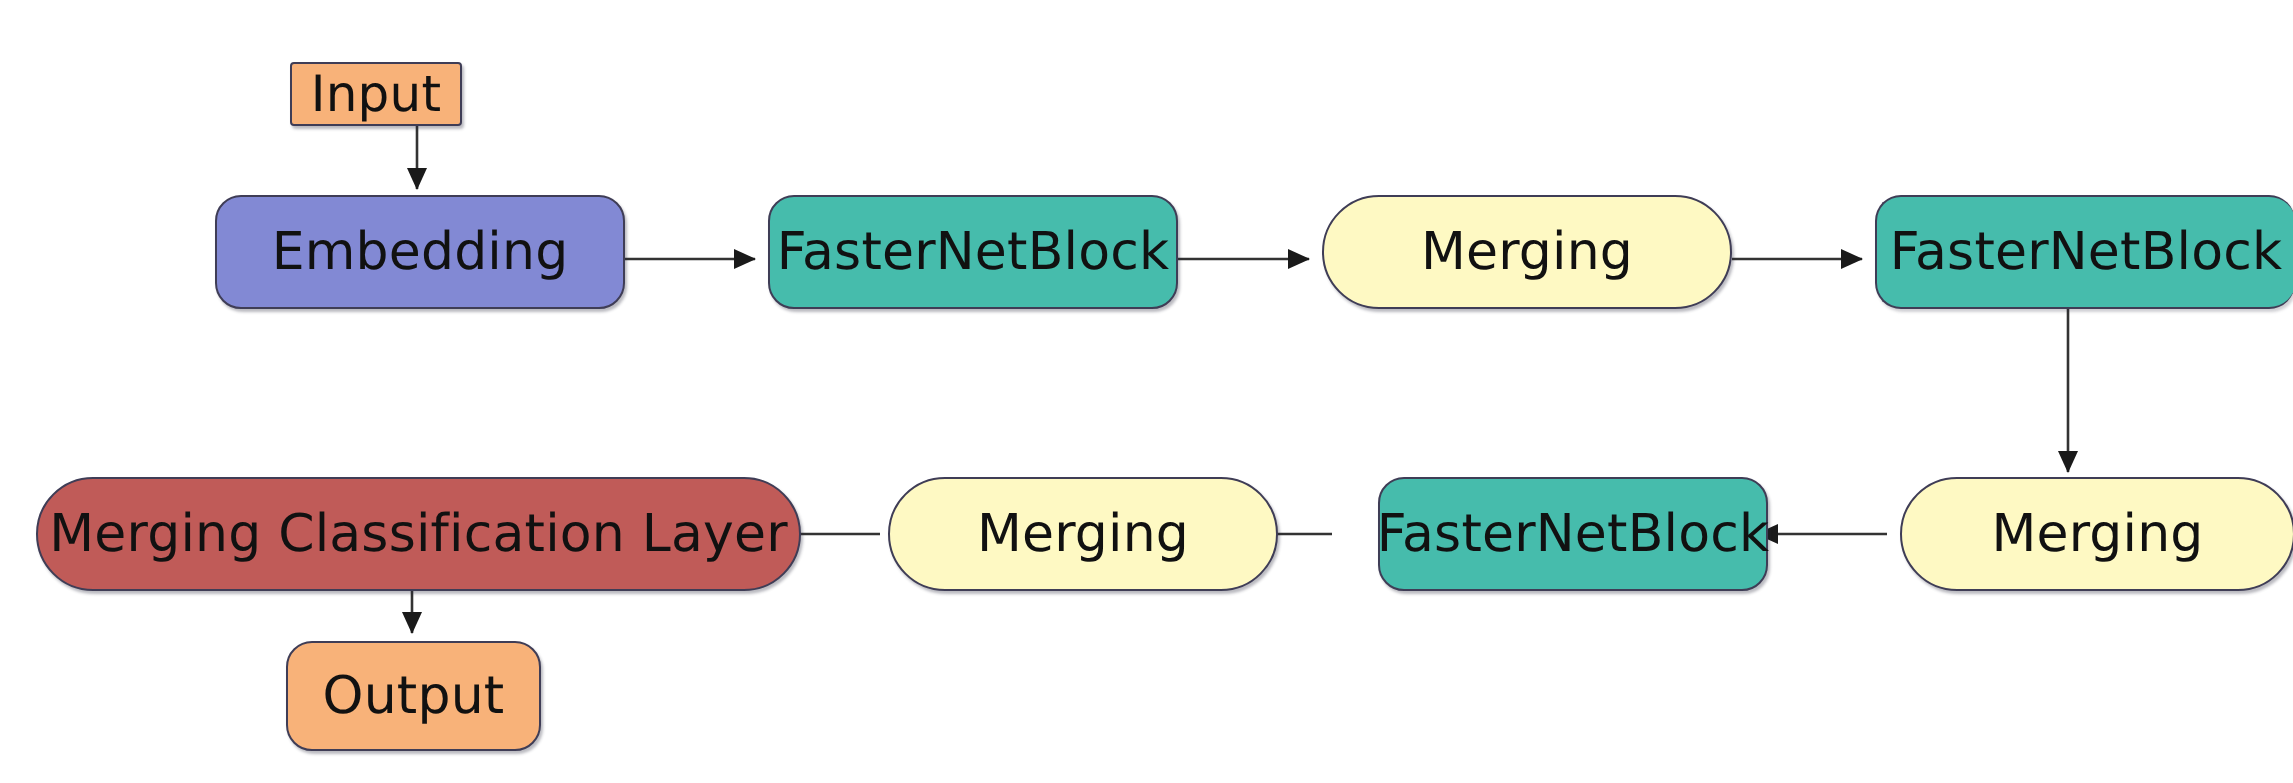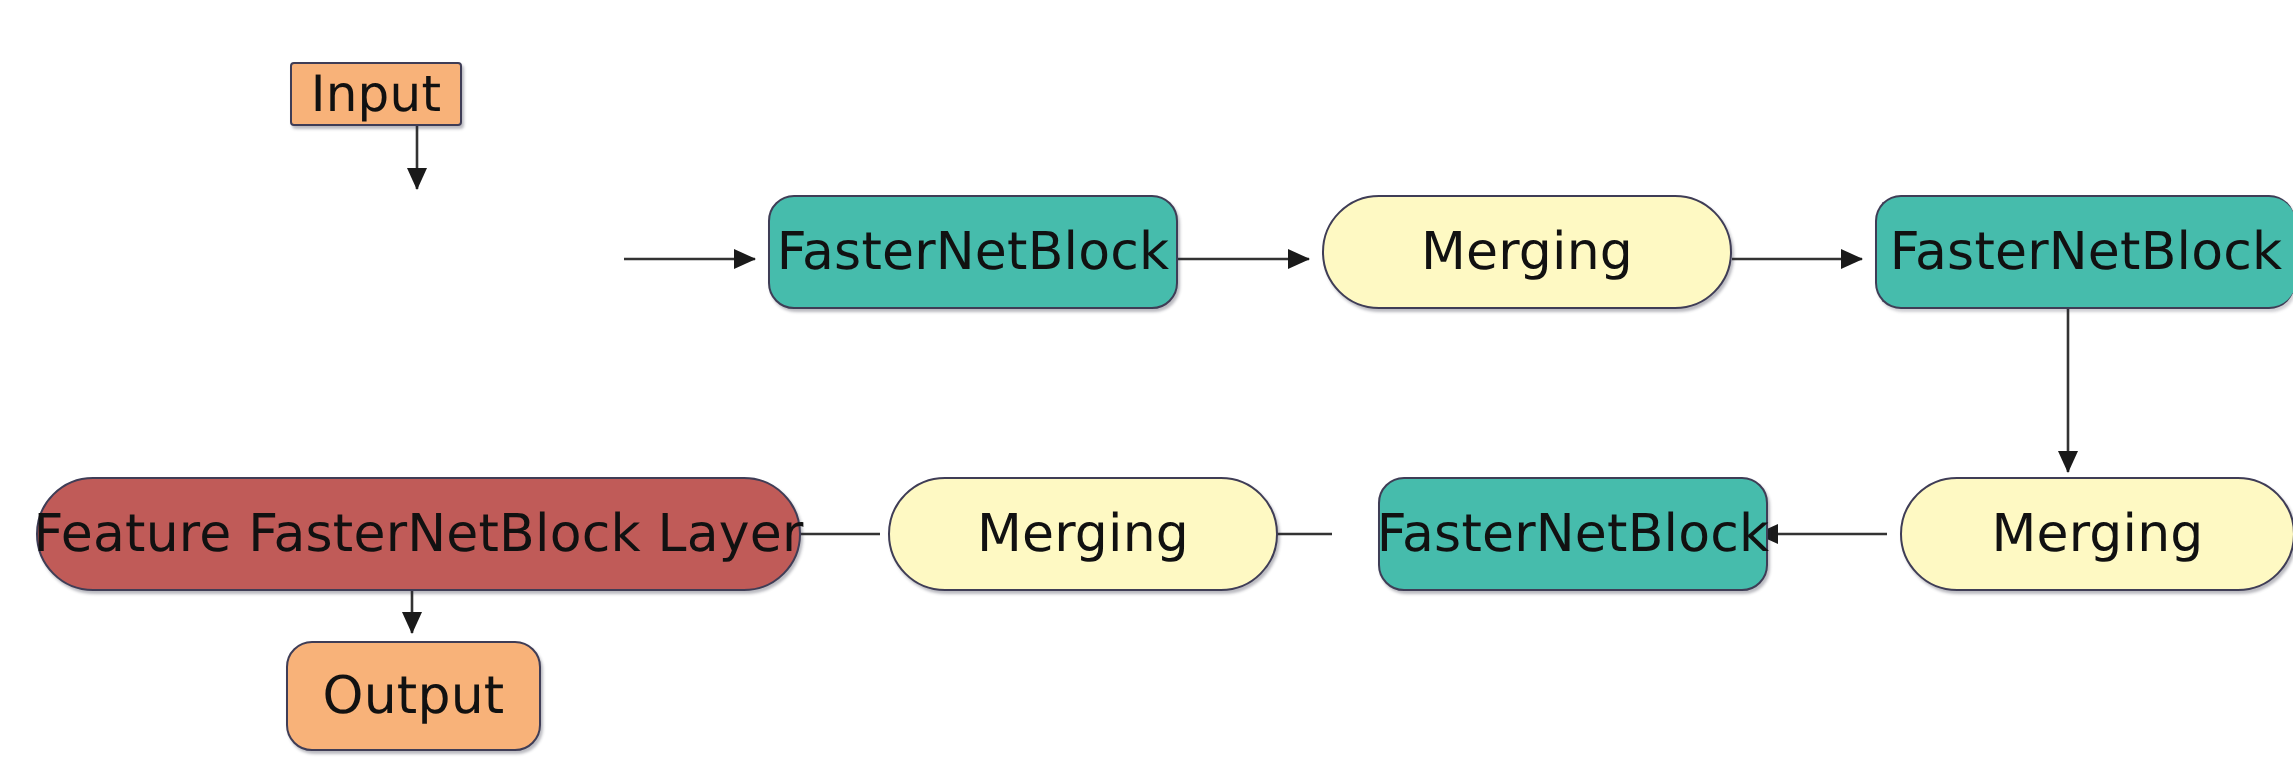--- a/index.html
+++ b/index.html
@@ -98,20 +98,23 @@
 
     <line x1="880" y1="534" x2="750" y2="534" stroke="#333333" stroke-width="2.6" marker-end="url(#arrowhead)"></line>
 
     <line x1="412" y1="585" x2="412" y2="633" stroke="#333333" stroke-width="2.6" marker-end="url(#arrowhead)"></line>
   </svg>
 
   <div class="node n-input" style="left:290px; top:22px; width:172px; height:64px; border-radius:4px; font-size:50px;margin-top:40px;">
     <span class="node-label">Input</span>
   </div>
 
+  <div class="node n-embedding" style="left:215px; top:195px; width:410px; height:114px; border-radius:26px;">
+    <span class="node-label">Embedding</span>
+  </div>
 
   <div class="node n-fasternet" style="left:768px; top:195px; width:410px; height:114px; border-radius:26px;">
     <span class="node-label">FasterNetBlock</span>
   </div>
 
   <div class="node n-merging" style="left:1322px; top:195px; width:410px; height:114px; border-radius:57px;">
     <span class="node-label">Merging</span>
   </div>
 
   <div class="node n-fasternet clipped-right" style="left:1875px; top:195px; width:420px; height:114px; border-radius:26px;">
@@ -124,20 +127,20 @@
 
   <div class="node n-fasternet" style="left:1378px; top:477px; width:390px; height:114px; border-radius:26px;">
     <span class="node-label">FasterNetBlock</span>
   </div>
 
   <div class="node n-merging" style="left:888px; top:477px; width:390px; height:114px; border-radius:57px;">
     <span class="node-label">Merging</span>
   </div>
 
   <div class="node n-classifier" style="left:36px; top:477px; width:765px; height:114px; border-radius:57px;">
-    <span class="node-label">Feature FasterNetBlock Layer</span>
+    <span class="node-label">Merging Classification Layer</span>
   </div>
 
   <div class="node n-output" style="left:286px; top:641px; width:255px; height:110px; border-radius:26px;">
     <span class="node-label">Output</span>
   </div>
 
 </div>
 
 </body></html>

